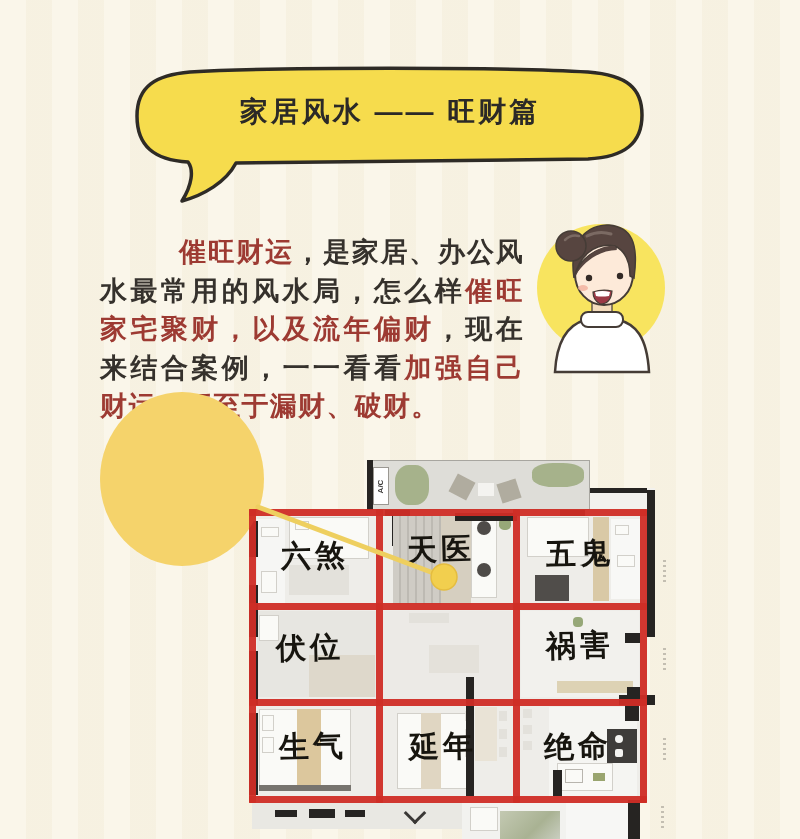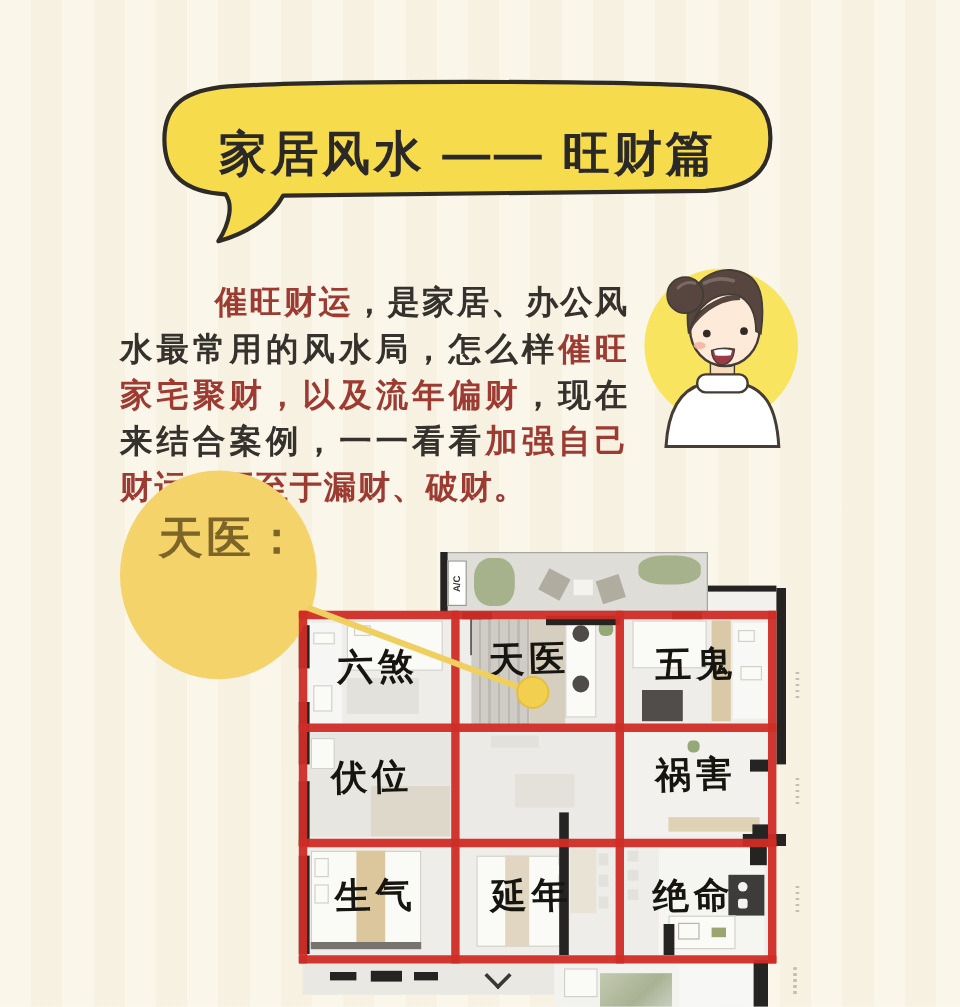--- a/index.html
+++ b/index.html
@@ -2,23 +2,23 @@
 <html><head>
 <meta charset="utf-8">
 <style>
   html,body{margin:0;padding:0;}
   body{font-family:"Liberation Sans", sans-serif;}
   .canvas{position:relative;width:800px;height:839px;overflow:hidden;
     background-color:#f9f4e5;
     background-image:repeating-linear-gradient(90deg, rgba(255,255,255,0.20) 0 26px, rgba(120,100,40,0.02) 26px 52px);}
   
   .bubble-svg{position:absolute;left:130px;top:64px;}
-  .title-text{position:absolute;left:130px;top:88px;width:520px;height:80px;
+  .title-text{position:absolute;left:130px;top:72px;width:520px;height:80px;
     display:flex;align-items:center;justify-content:center;
-    font-size:40px;font-weight:800;color:#2b2927;letter-spacing:3px;}
+    font-size:28px;font-weight:800;color:#2b2927;letter-spacing:3px;}
   
   .intro{position:absolute;left:100px;top:206px;width:424px;
     font-size:27px;font-weight:700;line-height:38.5px;letter-spacing:1.3px;
     text-align:justify;text-indent:79px;color:#35312c;}
   .intro .red{color:#9d3a32;}
   .intro .dark{color:#35312c;}
   
   .avatar-svg{position:absolute;left:527px;top:212px;}
   
   .callout{position:absolute;left:100px;top:392px;width:164px;height:174px;
@@ -84,21 +84,20 @@
     <path d="M60 24 Q72 18 84 22" stroke="#8a7a72" stroke-width="3" fill="none" opacity=".7" stroke-linecap="round"></path>
     <path d="M38 28 Q44 22 52 24" stroke="#8a7a72" stroke-width="2.5" fill="none" opacity=".7" stroke-linecap="round"></path>
     <circle cx="62" cy="66" r="3.2" fill="#332a26"></circle>
     <circle cx="93" cy="64" r="3.2" fill="#332a26"></circle>
     <ellipse cx="56" cy="76" rx="5" ry="3" fill="#f2b3a0" opacity=".85"></ellipse>
     <path d="M66 80 Q75 77 85 79 Q84 92 73 92 Q66 88 66 80 Z" fill="#9c3a46" stroke="#453c36" stroke-width="1.2"></path>
     <path d="M68 80 Q75 78 83 80 L82 84 Q74 85 69 84 Z" fill="#ffffff"></path>
   </svg>
 
   <div class="callout">
-    <div class="l1">天医：</div>
   </div>
 
   <div class="plan">
 
     <div class="base" style="left:0;top:55px;width:398px;height:290px;"></div>
     <div style="left:118px;top:5px;width:223px;height:50px;background:#deddd8;border:1px solid #a8a6a0;box-sizing:border-box;"></div>
     <div class="wall" style="left:118px;top:5px;width:6px;height:50px;"></div>
     <div class="green" style="left:146px;top:10px;width:34px;height:40px;opacity:.8;"></div>
     <div class="green" style="left:283px;top:8px;width:52px;height:24px;opacity:.8;"></div>
     <div style="left:203px;top:22px;width:20px;height:20px;background:#b0ac9f;transform:rotate(28deg);"></div>

